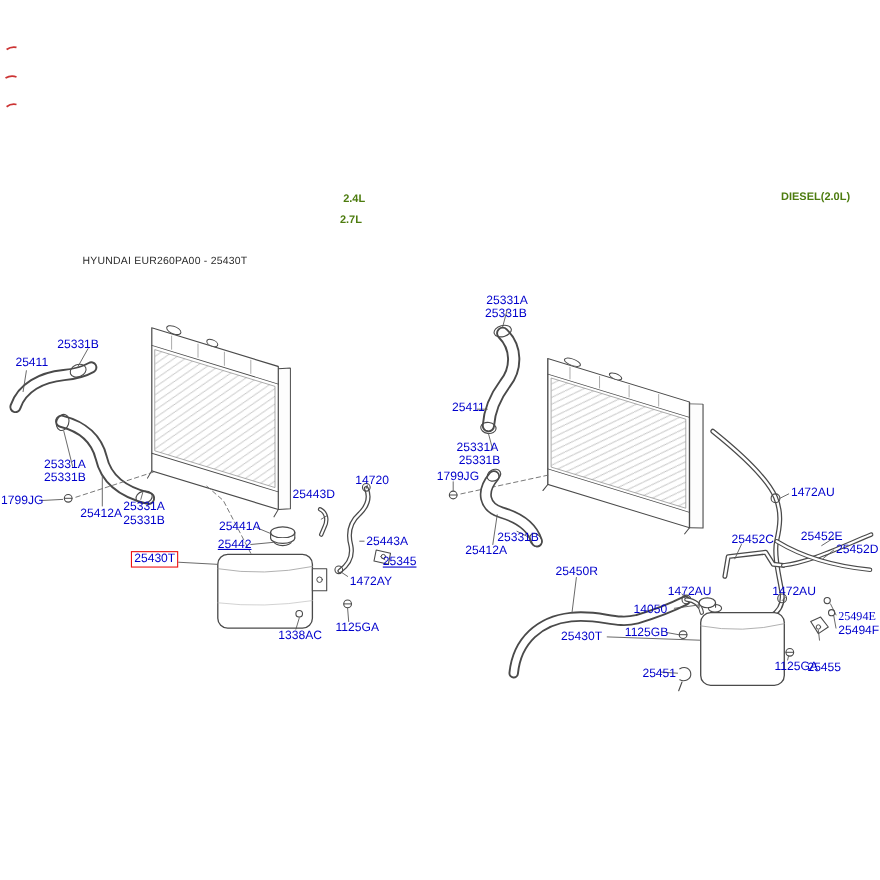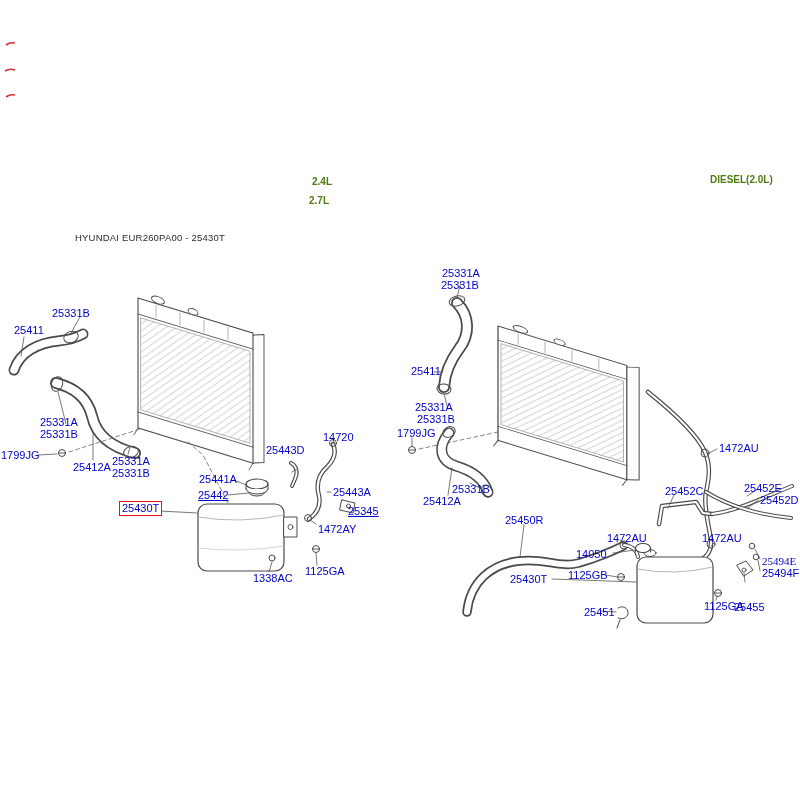--- a/index.html
+++ b/index.html
@@ -261,21 +261,21 @@
     <span class="part-label" style="left: 442px; top: 267px;">25331A</span>
     <span class="part-label" style="left: 441px; top: 279px;">25331B</span>
     <span class="part-label" style="left: 411px; top: 365px;">25411</span>
     <span class="part-label" style="left: 415px; top: 401px;">25331A</span>
     <span class="part-label" style="left: 417px; top: 413px;">25331B</span>
     <span class="part-label" style="left: 397px; top: 427px;">1799JG</span>
     <span class="part-label" style="left: 719px; top: 442px;">1472AU</span>
     <span class="part-label" style="left: 452px; top: 483px;">25331B</span>
     <span class="part-label" style="left: 423px; top: 495px;">25412A</span>
     <span class="part-label" style="left: 665px; top: 485px; text-align: center;">25452C</span>
-    <span class="part-label" style="left: 744px; top: 482px; text-align: center;">25452E</span>
+    <span class="part-label" style="left: 728px; top: 482px; text-align: center;">25452E</span>
     <span class="part-label" style="left: 760px; top: 494px;">25452D</span>
     <span class="part-label" style="left: 505px; top: 514px;">25450R</span>
     <span class="part-label" style="left: 607px; top: 532px;">1472AU</span>
     <span class="part-label" style="left: 702px; top: 532px;">1472AU</span>
     <span class="part-label" style="left: 576px; top: 548px;">14050</span>
     <span class="part-label" style="left: 762px; top: 555px; font-family: Liberation Serif, serif;">25494E</span>
     <span class="part-label" style="left: 762px; top: 567px;">25494F</span>
     <span class="part-label" style="left: 510px; top: 573px;">25430T</span>
     <span class="part-label" style="left: 568px; top: 569px;">1125GB</span>
     <span class="part-label" style="left: 734px; top: 582px; margin-top: 19px;">25455</span>

